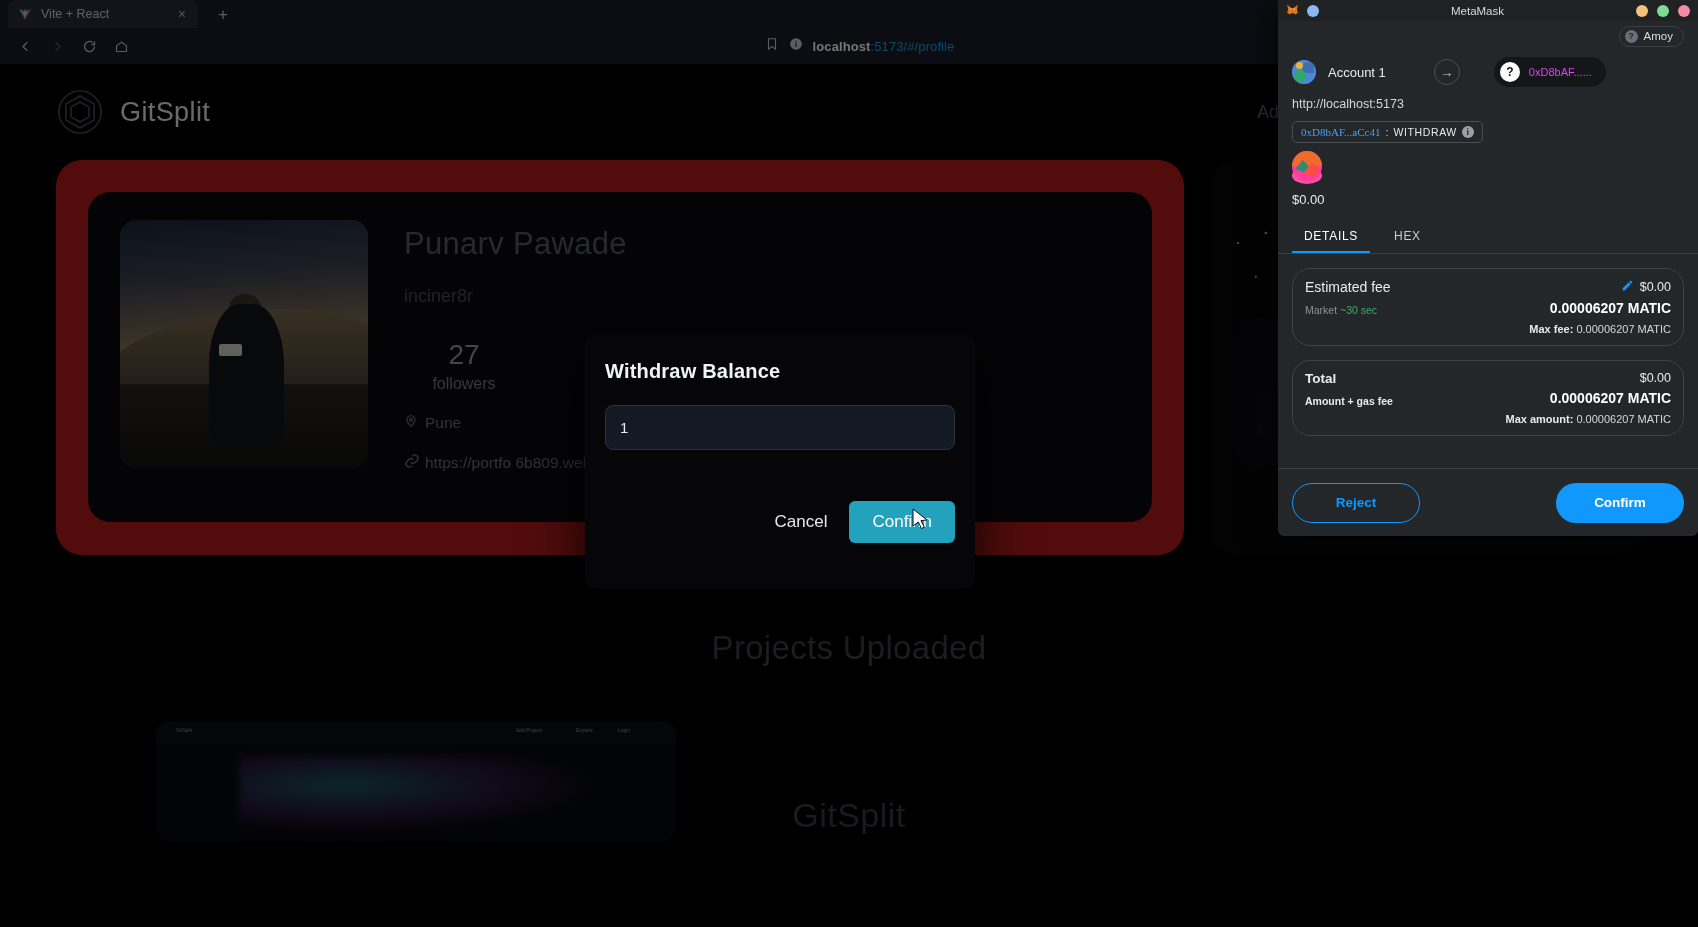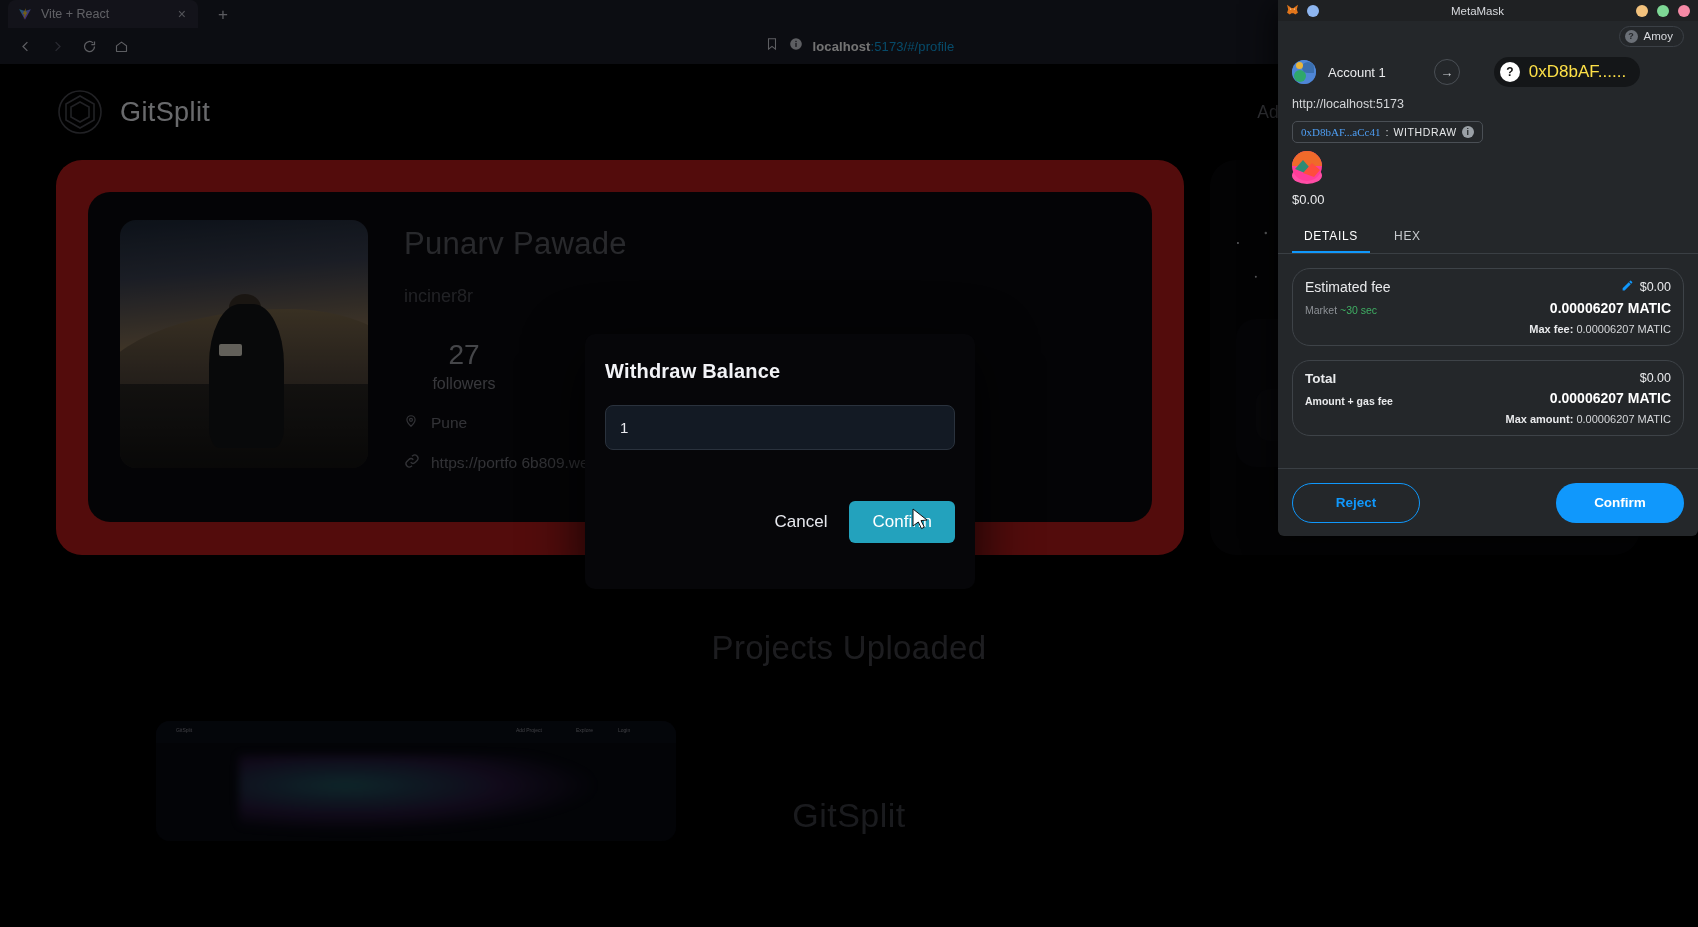--- a/index.html
+++ b/index.html
@@ -66,21 +66,21 @@
   .pfp-head { position:absolute; left:44%; top:30%; width:13%; height:11%;
     background:#3b3129; border-radius:50%; }
   .pfp-shirt { position:absolute; left:40%; top:50%; width:9%; height:5%; background:#d9d4c8; border-radius:2px; }
 
   .profile-info { flex:1; padding-top:6px; }
   .pname { font-size:31px; color:#5a5b62; letter-spacing:.3px; }
   .phandle { font-size:18px; color:#4b4c53; margin-top:24px; }
   .stat-box { margin-top:24px; width:120px; text-align:center; }
   .stat-num { font-size:28px; color:#9a9ba2;margin-top:32px; }
   .stat-lbl { font-size:16px; color:#7c7d85; margin-top:4px; }
-  .meta-line { display:flex; align-items:center; gap:11px; margin-top:20px; color:#6f7078; font-size:15.5px; }
+  .meta-line { display:flex; align-items:center; gap:5px; margin-top:20px; color:#6f7078; font-size:15.5px; }
   .meta-line .m-ico { color:#6f7078; flex:0 0 16px; }
   .meta-link { color:#6f7078; font-size:15.5px; line-height:1.35; max-width:250px; word-break:break-all; }
 
   .wallet-panel {
     width:430px; height:395px; background:#08080b; border-radius:26px;
     padding:30px 26px; text-align:center; position:relative; overflow:hidden;
   }
   .wallet-sub { color:#6d6e76; font-size:16.5px; }
   .reveal-wrap { position:relative; margin-top:30px; height:46px; }
   .reveal-txt { font-size:21px; color:#cfd0d6; letter-spacing:.2px; }
@@ -147,21 +147,21 @@
                background:#3d6fb5; flex:0 0 24px; }
   .acct-blob i { position:absolute; display:block; }
   .acct-name { color:#e9eaec; font-size:13px; }
   .arrow-circle { width:26px; height:26px; border-radius:50%; border:1px solid #4a4f55;
                   display:flex; align-items:center; justify-content:center; color:#cfd2d6; font-size:13px;
                   margin-left:36px; }
   .to-pill { margin-left:22px; display:flex; align-items:center; gap:9px; background:#141618;
              border-radius:16px; padding:5px 14px 5px 6px; }
   .to-q { width:20px; height:20px; border-radius:50%; background:#fff; color:#111;
           font-size:12px; font-weight:700; display:flex; align-items:center; justify-content:center; }
-  .to-addr { color:#fde047; font-size:17px; }
+  .to-addr { color:#d946ef; font-size:11px; }
 
   .mm-origin { padding:0 14px; color:#d4d6d9; font-size:12.5px; }
   .contract-pill { margin:10px 14px 0 14px; display:inline-flex; align-items:center; gap:5px;
                    border:1px solid #4a4f55; border-radius:5px; padding:4px 8px; font-size:11px; }
   .contract-addr { color:#4e9ff5;font-family:Liberation Serif, serif; }
   .contract-sep { color:#d4d6d9; }
   .contract-act { color:#e6e8ea; letter-spacing:.6px; font-size:10.5px; }
   .info-dot { width:12px; height:12px; border-radius:50%; background:#9aa0a6; color:#24272a;
               font-size:9px; font-weight:700; display:flex; align-items:center; justify-content:center; }
   .token-row { padding:8px 14px 0 14px; }

